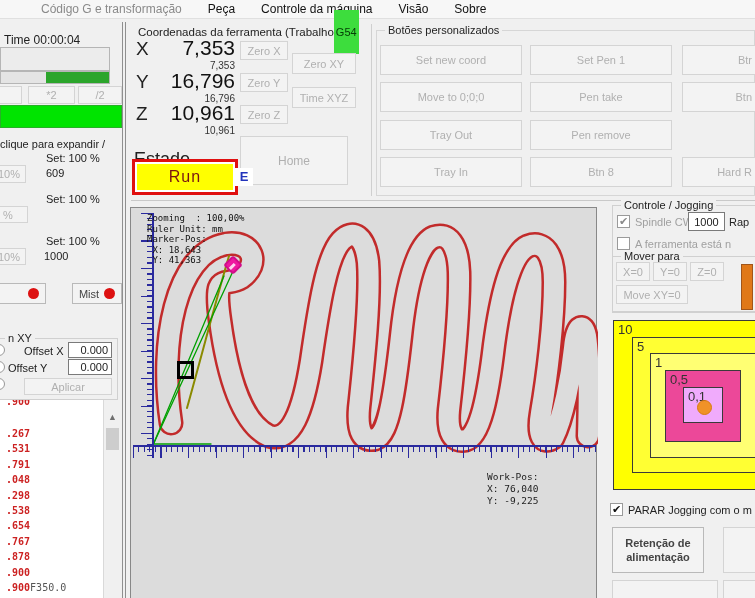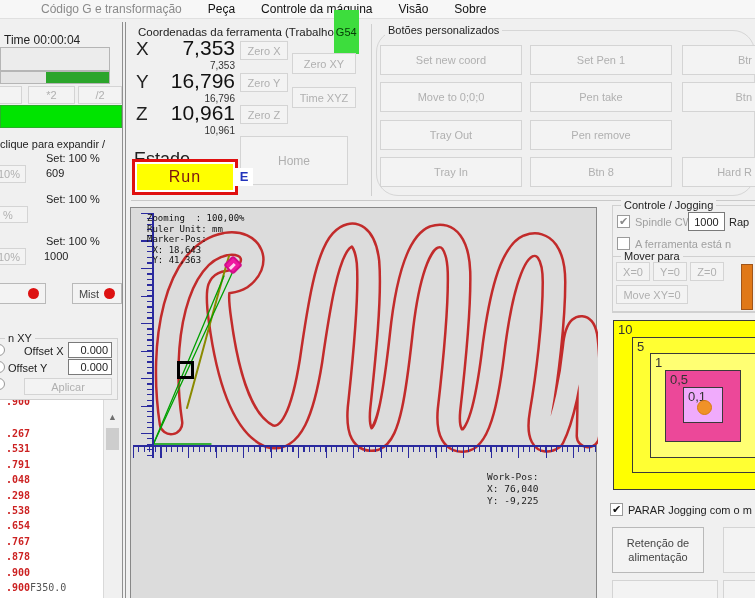--- a/index.html
+++ b/index.html
@@ -188,21 +188,21 @@
   <div class="btn" style="left:240px; top:136px; width:108px; height:49px; font-size:12px;">Home</div>
 
   <div class="lbl" style="left:134px; top:149px; font-size:18px;">Estado</div>
   <div class="runframe">
     <div class="runyellow">
       <span class="runtxt">Run</span>
       <span class="ebadge">E</span>
     </div>
   </div>
 
-  <div class="groupbox" style="left:376px; top:30px; width:379px; height:166px; border-color:#d6d6d6;border-radius:22px;">
+  <div class="groupbox" style="left:376px; top:30px; width:379px; height:166px; border-color:#d6d6d6;">
     <span class="grouplabel">Botões personalizados</span>
   </div>
   <div class="btn" style="left:380px; top:45px;  width:142px; height:30px;">Set new coord</div>
   <div class="btn" style="left:530px; top:45px;  width:142px; height:30px;">Set Pen 1</div>
   <div class="btn" style="left:682px; top:45px;  width:73px; height:30px; justify-content:flex-end; padding-right:3px; border-right:none;">Btr</div>
   <div class="btn" style="left:380px; top:82px;  width:142px; height:30px;">Move to 0;0;0</div>
   <div class="btn" style="left:530px; top:82px;  width:142px; height:30px;">Pen take</div>
   <div class="btn" style="left:682px; top:82px;  width:73px; height:30px; justify-content:flex-end; padding-right:3px; border-right:none;">Btn</div>
   <div class="btn" style="left:380px; top:120px; width:142px; height:30px;">Tray Out</div>
   <div class="btn" style="left:530px; top:120px; width:142px; height:30px;">Pen remove</div>
@@ -277,21 +277,21 @@
     <span class="jl">0,5</span>
   </div>
   <div class="jsq" style="left:683px; top:387px; width:40px; height:36px; background:#f0abfc;">
     <span class="jl">0,1</span>
   </div>
   <div class="jogdot" style="left:697px; top:400px;"></div>
 
   <div class="chk" style="left:610px; top:503px; color:#111;">✔</div>
   <div class="lbl" style="left:628px; top:504px;">PARAR Jogging com o m</div>
 
-  <div class="btn en" style="left:612px; top:527px; width:92px; height:46px; flex-direction:column; line-height:14px;">
+  <div class="btn en" style="left:612px; top:527px; width:92px; height:46px; flex-direction:column; line-height:14px;font-weight:bold;">
     <span>Retenção de</span>
     <span>alimentação</span>
   </div>
   <div class="btn" style="left:723px; top:527px; width:32px; height:46px; border-right:none;"></div>
   <div class="btn" style="left:612px; top:580px; width:106px; height:18px; border-bottom:none;"></div>
   <div class="btn" style="left:723px; top:580px; width:32px; height:18px; border-right:none; border-bottom:none;"></div>
 
 </div>
 
 </body></html>

